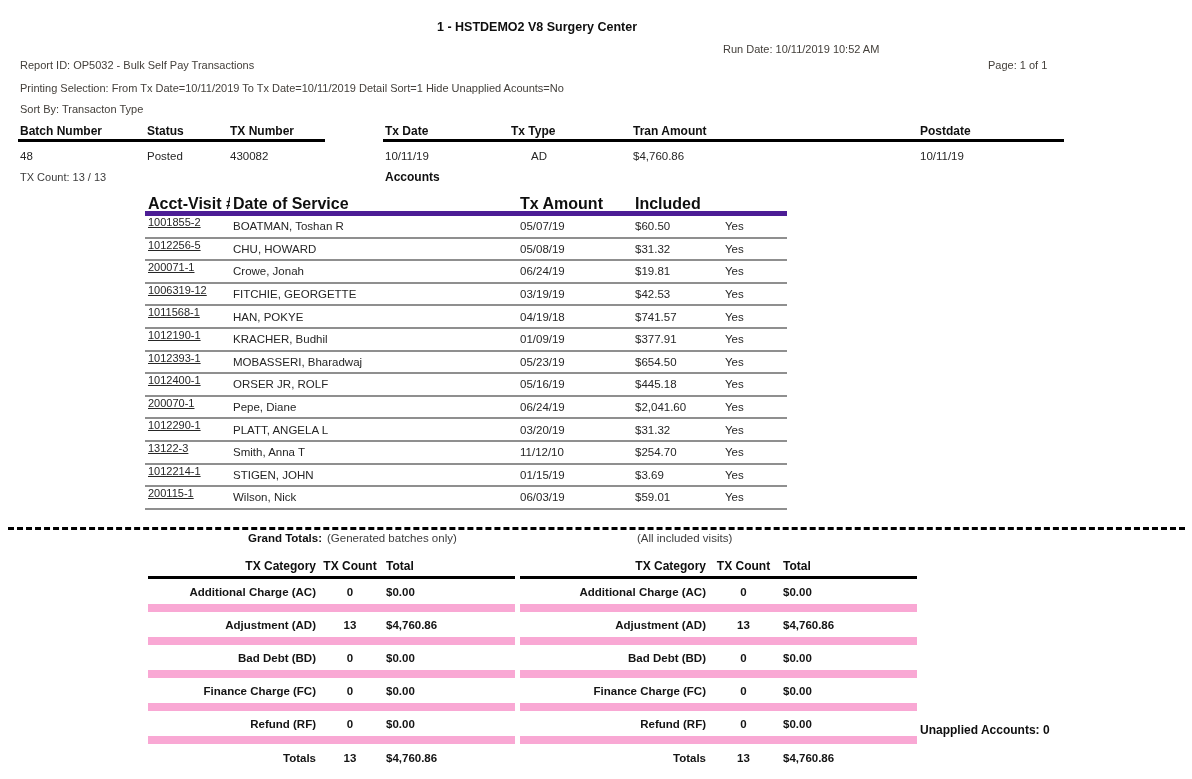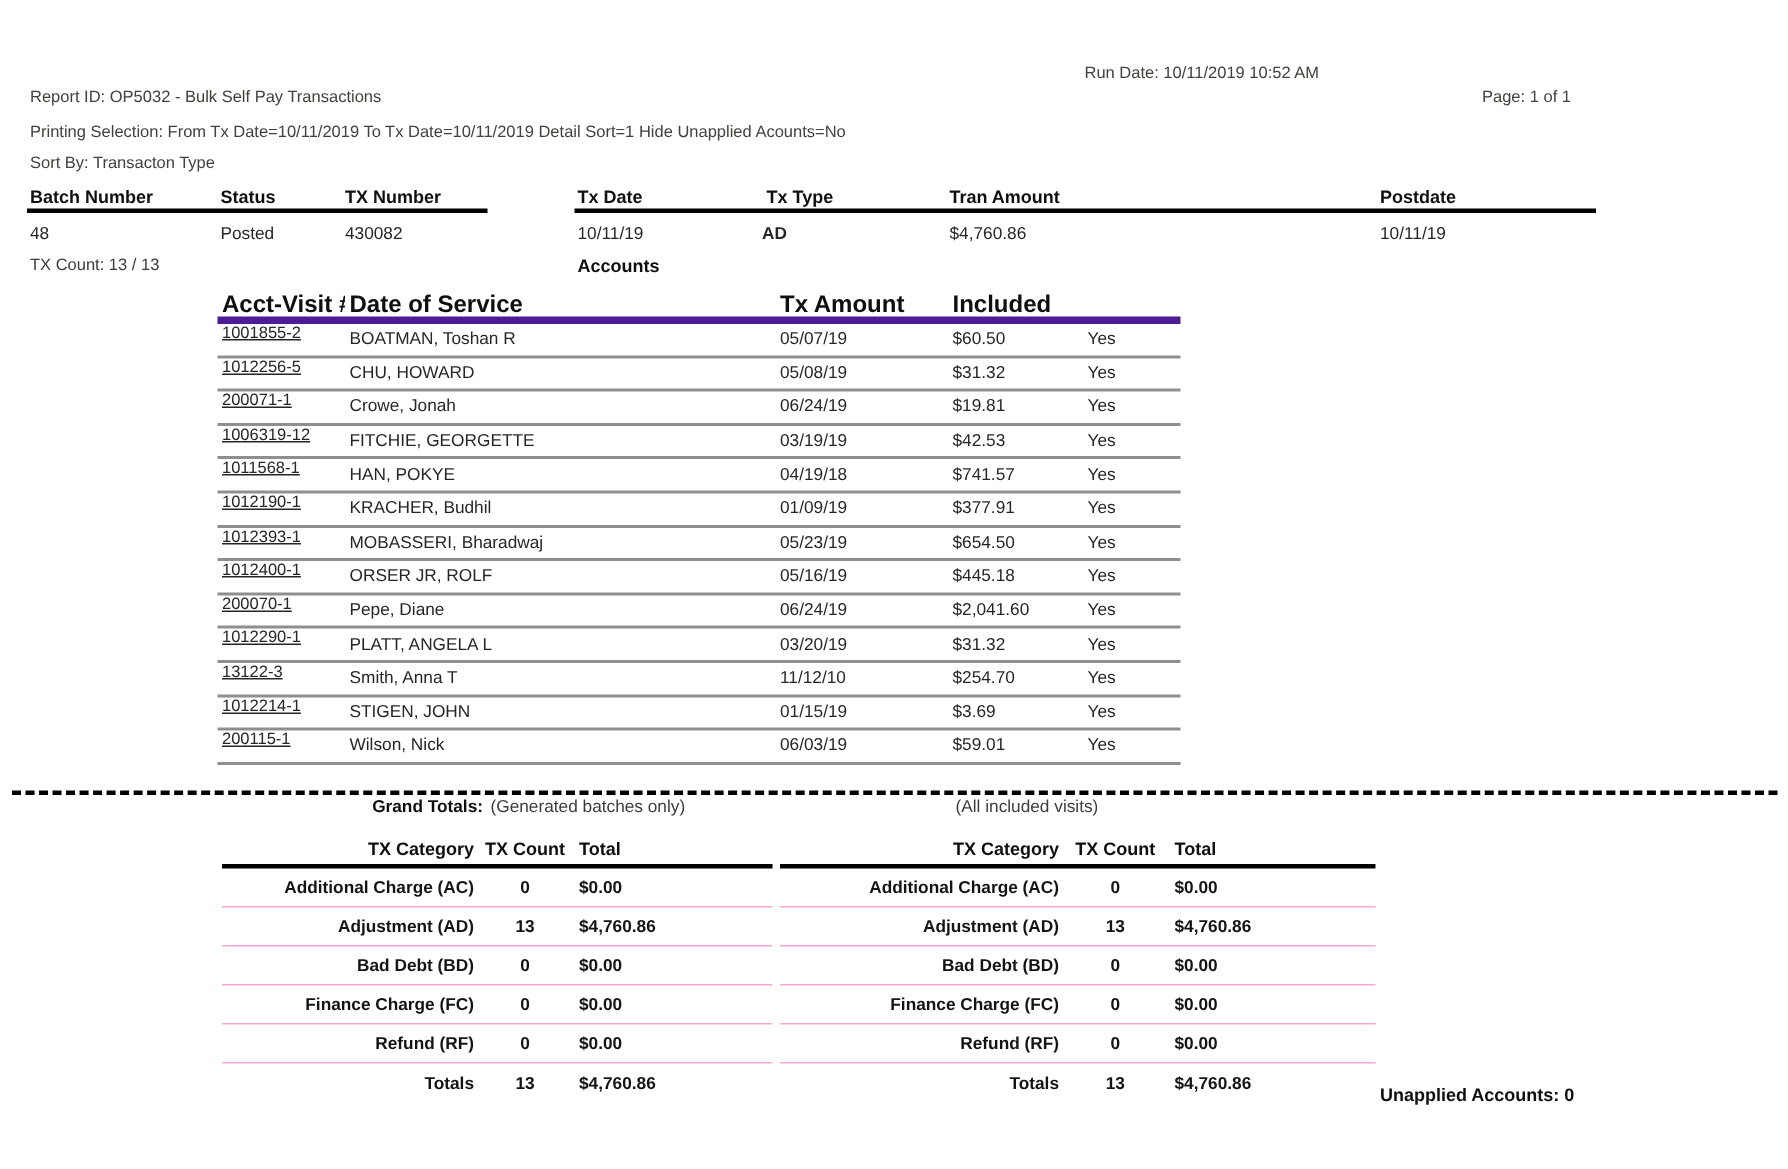--- a/index.html
+++ b/index.html
@@ -27,32 +27,33 @@
   .gt-cap-left{left:327px;color:#3c3c3c;}
   .gt-cap-right{left:637px;color:#3c3c3c;}
 
   .gt-table{top:559px;font-size:11.5px;}
   .gt-left{left:148px;width:367px;}
   .gt-right{left:520px;width:397px;}
   .gt-grid{display:grid;}
   .gt-left .gt-grid{grid-template-columns:174px 56px 137px;}
   .gt-right .gt-grid{grid-template-columns:192px 63px 142px;}
   .gt-header{font-weight:bold;font-size:12px;color:#0f0f0f;height:17px;border-bottom:3px solid #000;}
-  .gt-row{height:25px;border-bottom:1px solid #f9a8d4;align-items:center;font-weight:bold;color:#141414;}
+  .gt-row{height:25px;border-bottom:8px solid #f9a8d4;align-items:center;font-weight:bold;color:#141414;}
   .gt-row.last{border-bottom:none;height:28px;}
   .g-cat{text-align:right;padding-right:6px;white-space:nowrap;}
   .g-cnt{text-align:center;}
   .g-tot{text-align:left;padding-left:8px;}
   .unapplied{left:920px;top:723px;font-weight:bold;font-size:12px;color:#0f0f0f;}
 </style>
 </head>
 <body>
 
 <div class="page">
 
+  <div class="abs title">1 - HSTDEMO2 V8 Surgery Center</div>
 
   <div class="abs meta" style="left:20px;top:59px;">Report ID: OP5032 - Bulk Self Pay Transactions</div>
   <div class="abs meta" style="left:723px;top:43px;">Run Date: 10/11/2019 10:52 AM</div>
   <div class="abs meta" style="left:988px;top:59px;">Page: 1 of 1</div>
   <div class="abs meta" style="left:20px;top:82px;">Printing Selection: From Tx Date=10/11/2019 To Tx Date=10/11/2019 Detail Sort=1 Hide Unapplied Acounts=No</div>
   <div class="abs meta" style="left:20px;top:103px;">Sort By: Transacton Type</div>
 
   <div class="abs bh" style="left:20px;">Batch Number</div>
   <div class="abs bh" style="left:147px;">Status</div>
   <div class="abs bh" style="left:230px;">TX Number</div>
@@ -61,21 +62,21 @@
   <div class="abs bh" style="left:633px;">Tran Amount</div>
   <div class="abs bh" style="left:920px;">Postdate</div>
 
   <div class="abs rule" style="left:18px;width:307px;"></div>
   <div class="abs rule" style="left:383px;width:681px;"></div>
 
   <div class="abs bv" style="left:20px;">48</div>
   <div class="abs bv" style="left:147px;">Posted</div>
   <div class="abs bv" style="left:230px;">430082</div>
   <div class="abs bv" style="left:385px;">10/11/19</div>
-  <div class="abs bv" style="left:508px;font-weight:bold;">AD</div>
+  <div class="abs bv" style="left:531px;">AD</div>
   <div class="abs bv" style="left:633px;">$4,760.86</div>
   <div class="abs bv" style="left:920px;">10/11/19</div>
 
   <div class="abs txcount">TX Count: 13 / 13</div>
   <div class="abs section-title">Accounts</div>
 
   <div class="abs accounts-table">
     <div class="acct-grid acct-header">
       <span class="cell">Acct-Visit #</span>
       <span class="cell">Date of Service</span>

